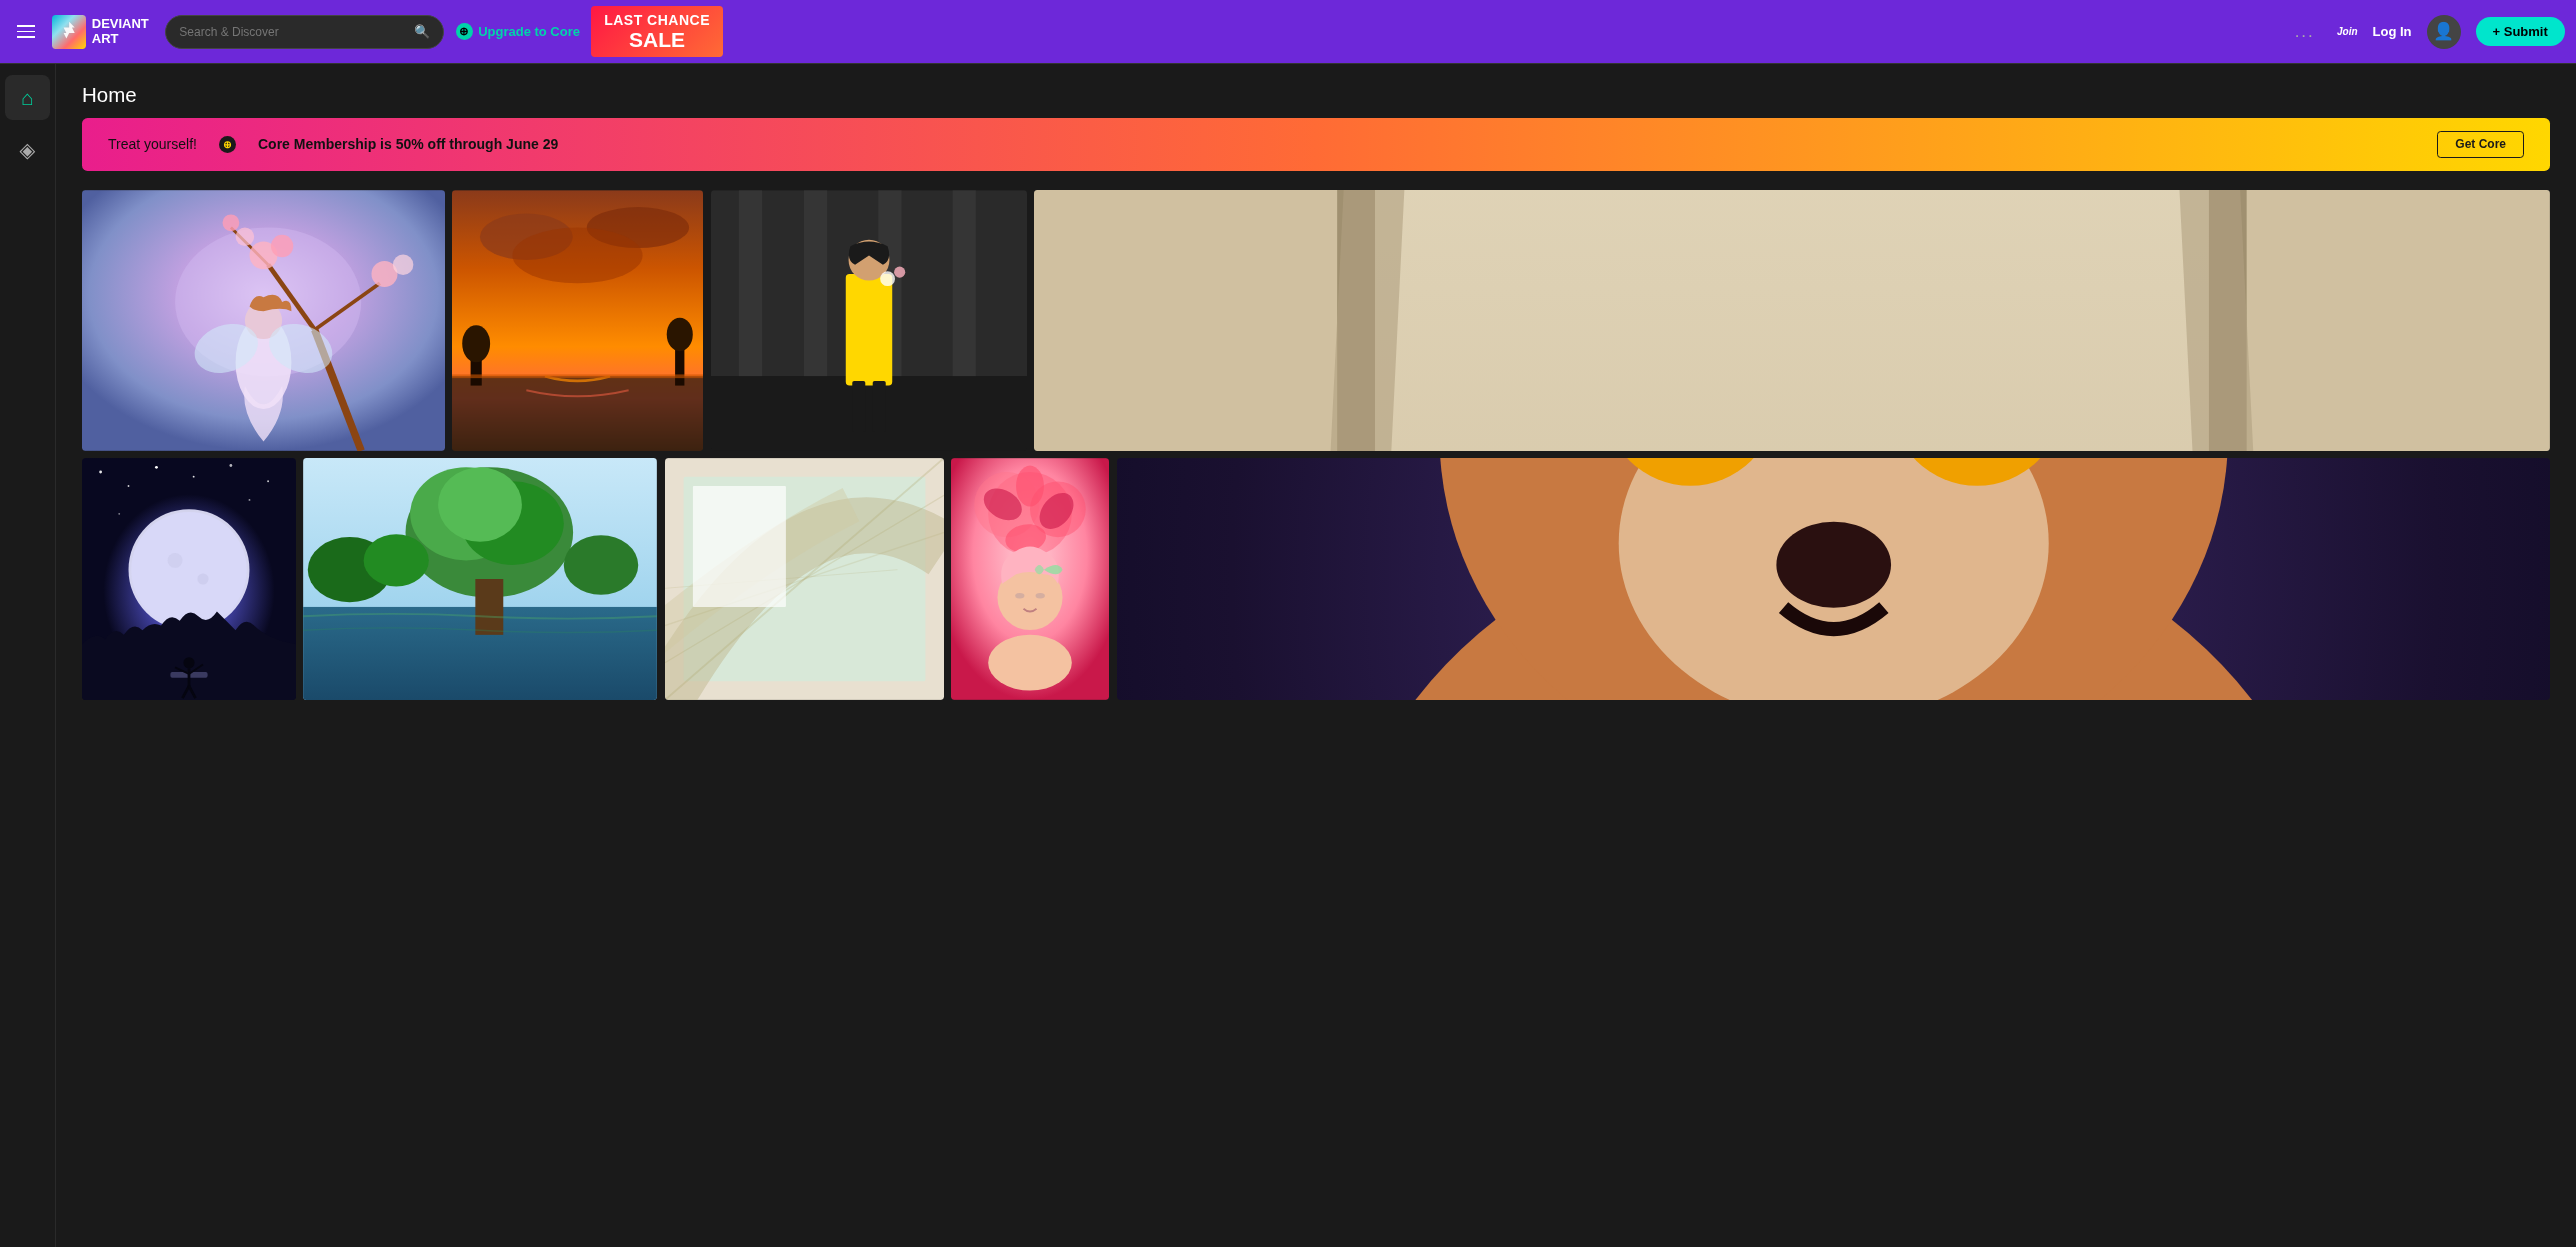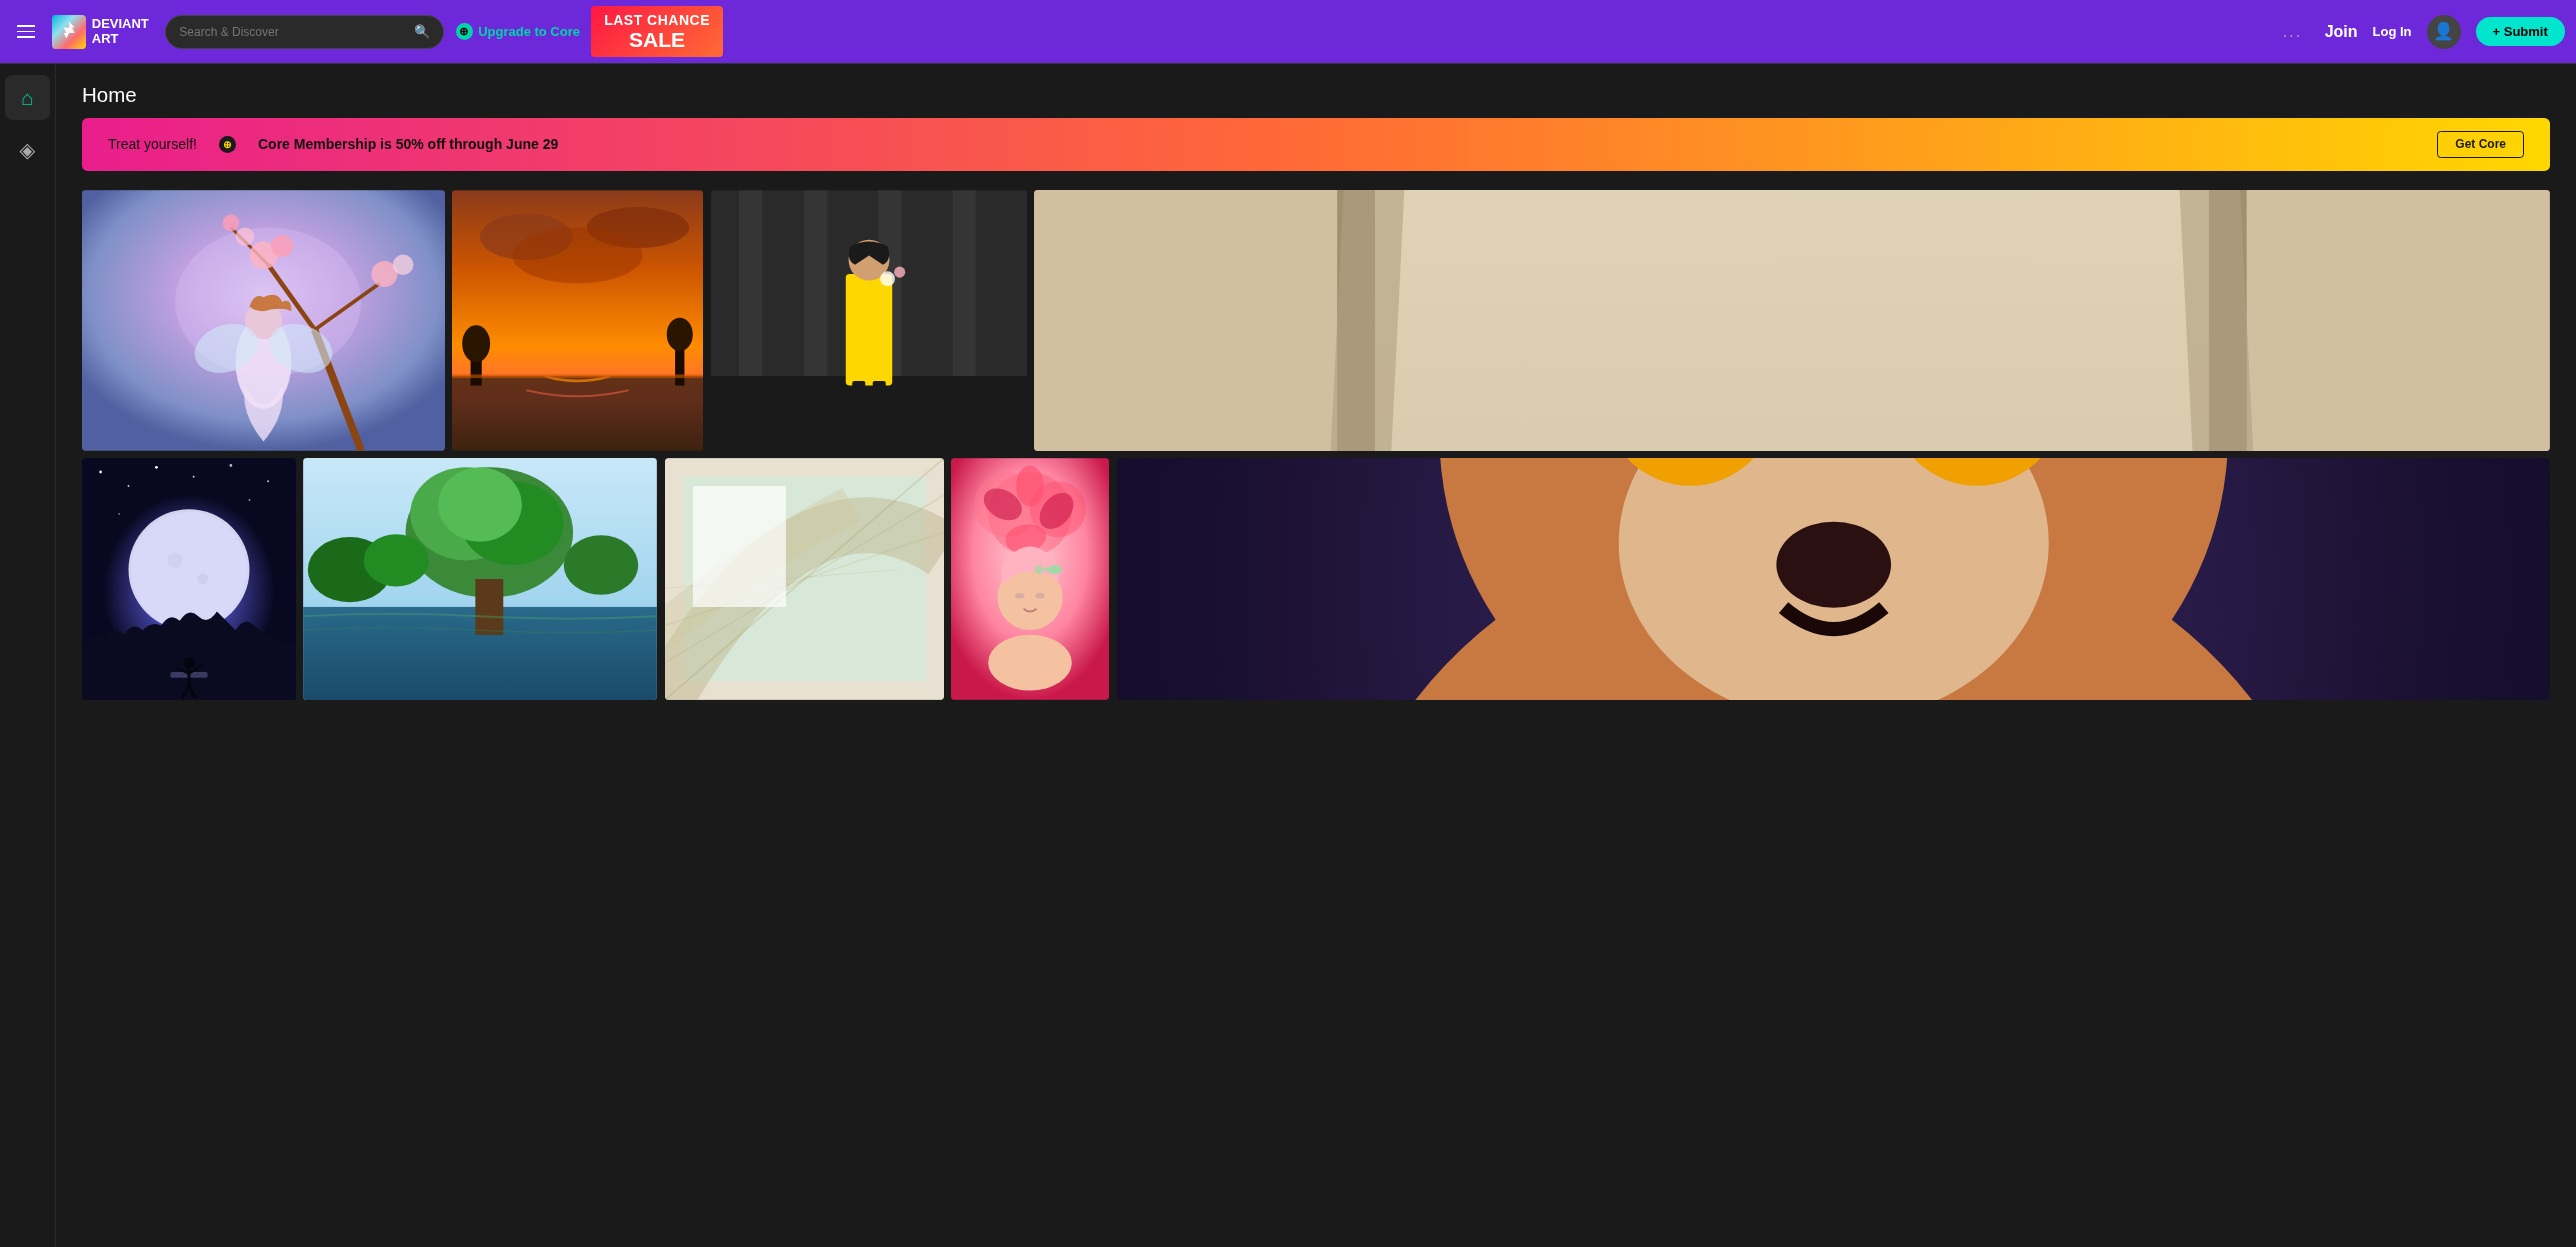--- a/index.html
+++ b/index.html
@@ -50,21 +50,21 @@
       background: linear-gradient(135deg, #ff1744, #ff6b35);
       padding: 5.6px 13px; border-radius: 3.7px; text-align: center; cursor: pointer;
       min-width: 93px;
     }
     .sale-banner .last-chance { font-size: 14px; color: #fff; font-weight: 700; text-transform: uppercase; letter-spacing: 0.5px; }
     .sale-banner .sale-text { font-size: 21px; font-weight: 900; color: #fff; line-height: 1.1; }
     .more-btn {
       background: none; border: none; color: #aaa; cursor: pointer; font-size: 17px; padding: 3.7px 7.4px; letter-spacing: 1.9px;
     }
     .header-right { display: flex; align-items: center; gap: 15px; margin-left: auto; }
-    .join-btn { background: none; border: none; color: #fff; cursor: pointer; font-size: 16px; font-weight: 600; }
+    .join-btn { background: none; border: none; color: #fff; cursor: pointer; font-size: 10px; font-weight: 600; font-style: italic; }
     .login-btn { background: none; border: none; color: #fff; cursor: pointer; font-size: 13px; font-weight: 700; }
     .avatar-btn {
       width: 34px; height: 34px; background: #444; border-radius: 50%; border: none; cursor: pointer;
       display: flex; align-items: center; justify-content: center; color: #aaa; font-size: 17px;
     }
     .submit-btn {
       background: #00e5cc; border: none; color: #000; cursor: pointer;
       font-size: 13px; font-weight: 700; padding: 7.4px 17px; border-radius: 18.6px;
       display: flex; align-items: center; gap: 5.6px; white-space: nowrap;
     }

